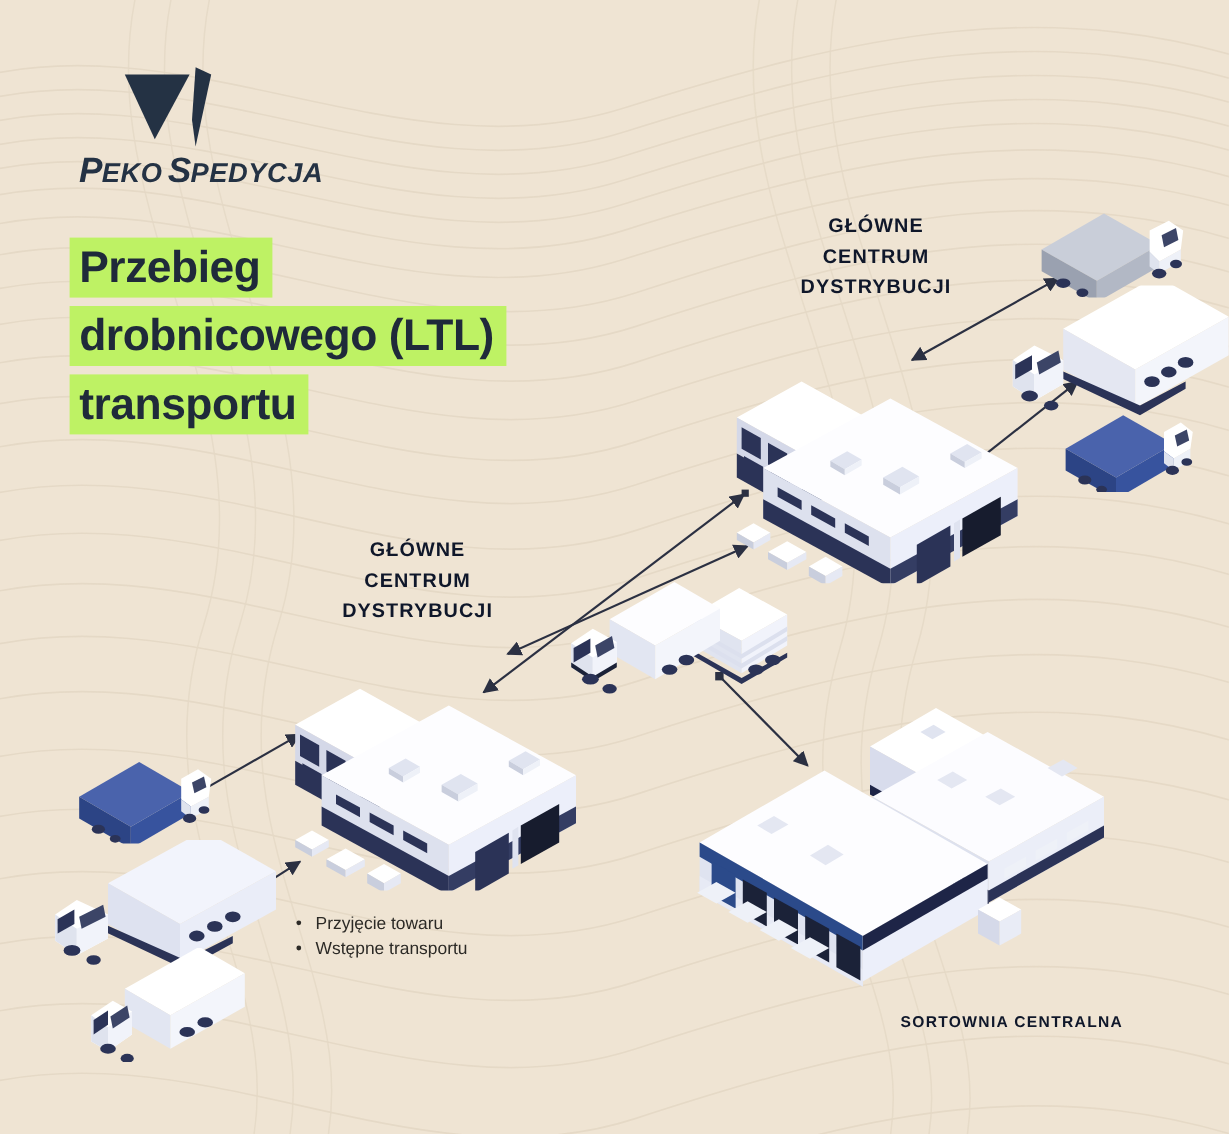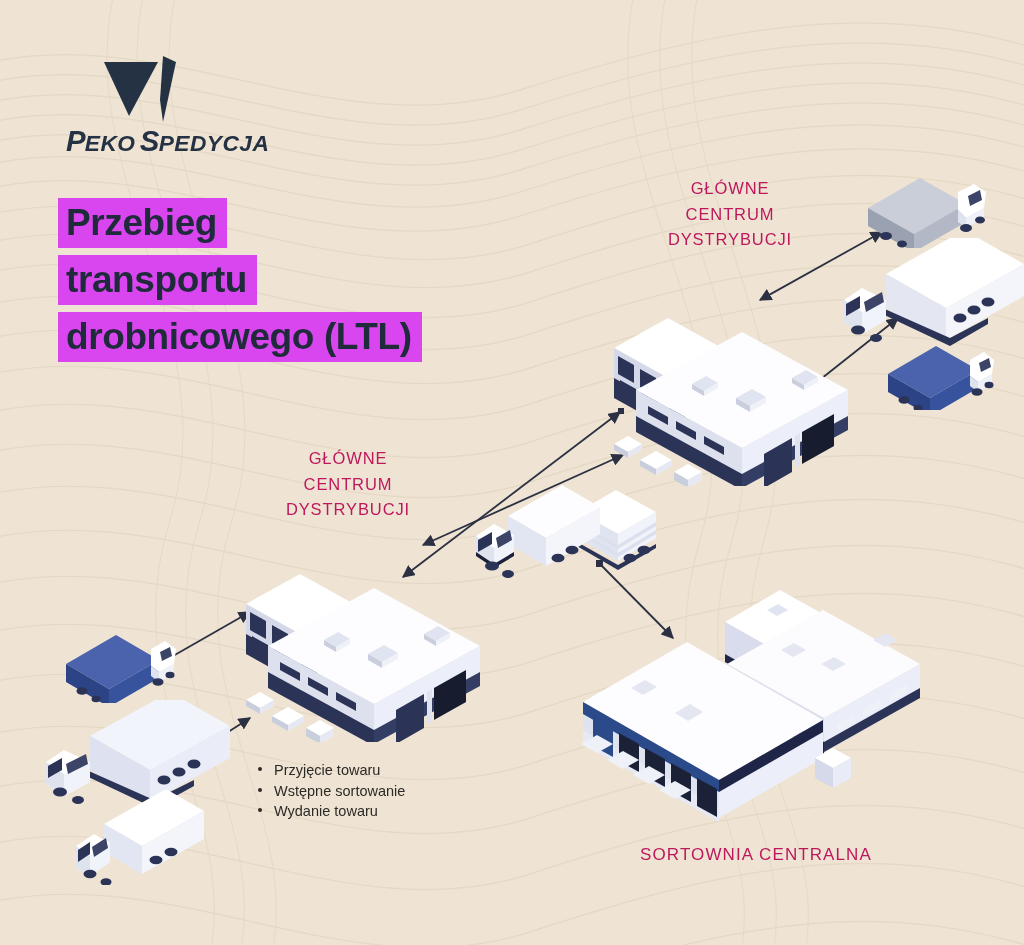--- a/index.html
+++ b/index.html
@@ -19,37 +19,37 @@
     position:absolute;left:0;top:72px;width:300px;height:36px;
     font-size:0px;
   }
 
   
   #title{position:absolute;left:58px;top:198px;width:520px;}
   #title .tl{
     display:block;width:max-content;
     font-size:37px;font-weight:bold;line-height:1.0;
     color:#1f2a3a;letter-spacing:-0.4px;
-    background:#d946ef;
+    background:#bef264;
     padding:6px 10px 7px 8px;
     margin-bottom:7px;
   }
 
   
   .node-label{
     position:absolute;text-align:center;
-    font-size:16.5px;font-weight:normal;line-height:1.55;
-    color:#be185d;letter-spacing:0.9px;
+    font-size:16.5px;font-weight:bold;line-height:1.55;
+    color:#0f172a;letter-spacing:0.9px;
   }
   #label-waw{left:620px;top:176px;width:220px;}
   #label-gdn{left:238px;top:446px;width:220px;}
-  #label-sort{left:576px;top:842px;width:360px;font-size:17px;letter-spacing:1.1px;}
+  #label-sort{left:576px;top:842px;width:360px;font-size:13px;letter-spacing:1.1px;text-align:right;}
 
   
-  #bullets{position:absolute;left:256px;top:760px;width:220px;}
+  #bullets{position:absolute;left:245px;top:760px;width:220px;}
   #bullets ul{margin:0;padding:0;list-style:none;}
   #bullets li{
     position:relative;padding-left:18px;
     font-size:14.5px;line-height:1.42;color:#2c2a26;
   }
   #bullets li .dot{
     position:absolute;left:2px;top:7px;width:4px;height:4px;
     border-radius:50%;background:#2c2a26;
   }
 
@@ -164,43 +164,42 @@
     <svg class="wordmark" viewBox="0 0 300 38" aria-hidden="true">
       <text x="0" y="29" font-family="'Liberation Sans', sans-serif" font-size="31" font-weight="bold" font-style="italic" letter-spacing="-0.5" fill="#243244">P</text>
       <text x="20" y="29" font-family="'Liberation Sans', sans-serif" font-size="24" font-weight="bold" font-style="italic" letter-spacing="0.5" fill="#243244">EKO</text>
       <text x="78" y="29" font-family="'Liberation Sans', sans-serif" font-size="31" font-weight="bold" font-style="italic" letter-spacing="-0.5" fill="#243244">S</text>
       <text x="98" y="29" font-family="'Liberation Sans', sans-serif" font-size="24" font-weight="bold" font-style="italic" letter-spacing="0.5" fill="#243244">PEDYCJA</text>
     </svg>
   </div>
 
   <div id="title">
     <span class="tl">Przebieg</span>
+    <span class="tl">drobnicowego (LTL)</span>
     <span class="tl">transportu</span>
-    <span class="tl">drobnicowego (LTL)</span>
   </div>
 
   <div class="node-label" id="label-waw">
     <div>GŁÓWNE</div>
     <div>CENTRUM</div>
     <div>DYSTRYBUCJI</div>
   </div>
 
   <div class="node-label" id="label-gdn">
     <div>GŁÓWNE</div>
     <div>CENTRUM</div>
     <div>DYSTRYBUCJI</div>
   </div>
 
   <div class="node-label" id="label-sort">SORTOWNIA CENTRALNA</div>
 
   <div id="bullets">
     <ul>
       <li><span class="dot"></span><span>Przyjęcie towaru</span></li>
-      <li><span class="dot"></span><span>Wstępne sortowanie</span></li>
-      <li><span class="dot"></span><span>Wydanie towaru</span></li>
+      <li><span class="dot"></span><span>Wstępne transportu</span></li>
     </ul>
   </div>
 
   <svg class="iso" id="b-waw" viewBox="0 0 270 200" aria-hidden="true">
 
     <g>
       <path d="M18 62 L72 32 L126 62 L72 92 Z" fill="#ffffff"></path>
       <path d="M18 62 L18 92 L72 122 L72 92 Z" fill="#d4d8e8"></path>
       <path d="M72 92 L126 62 L126 92 L72 122 Z" fill="#e6e9f4"></path>
       <path d="M22 70 L38 79 L38 97 L22 88 Z" fill="#2b3357"></path>

